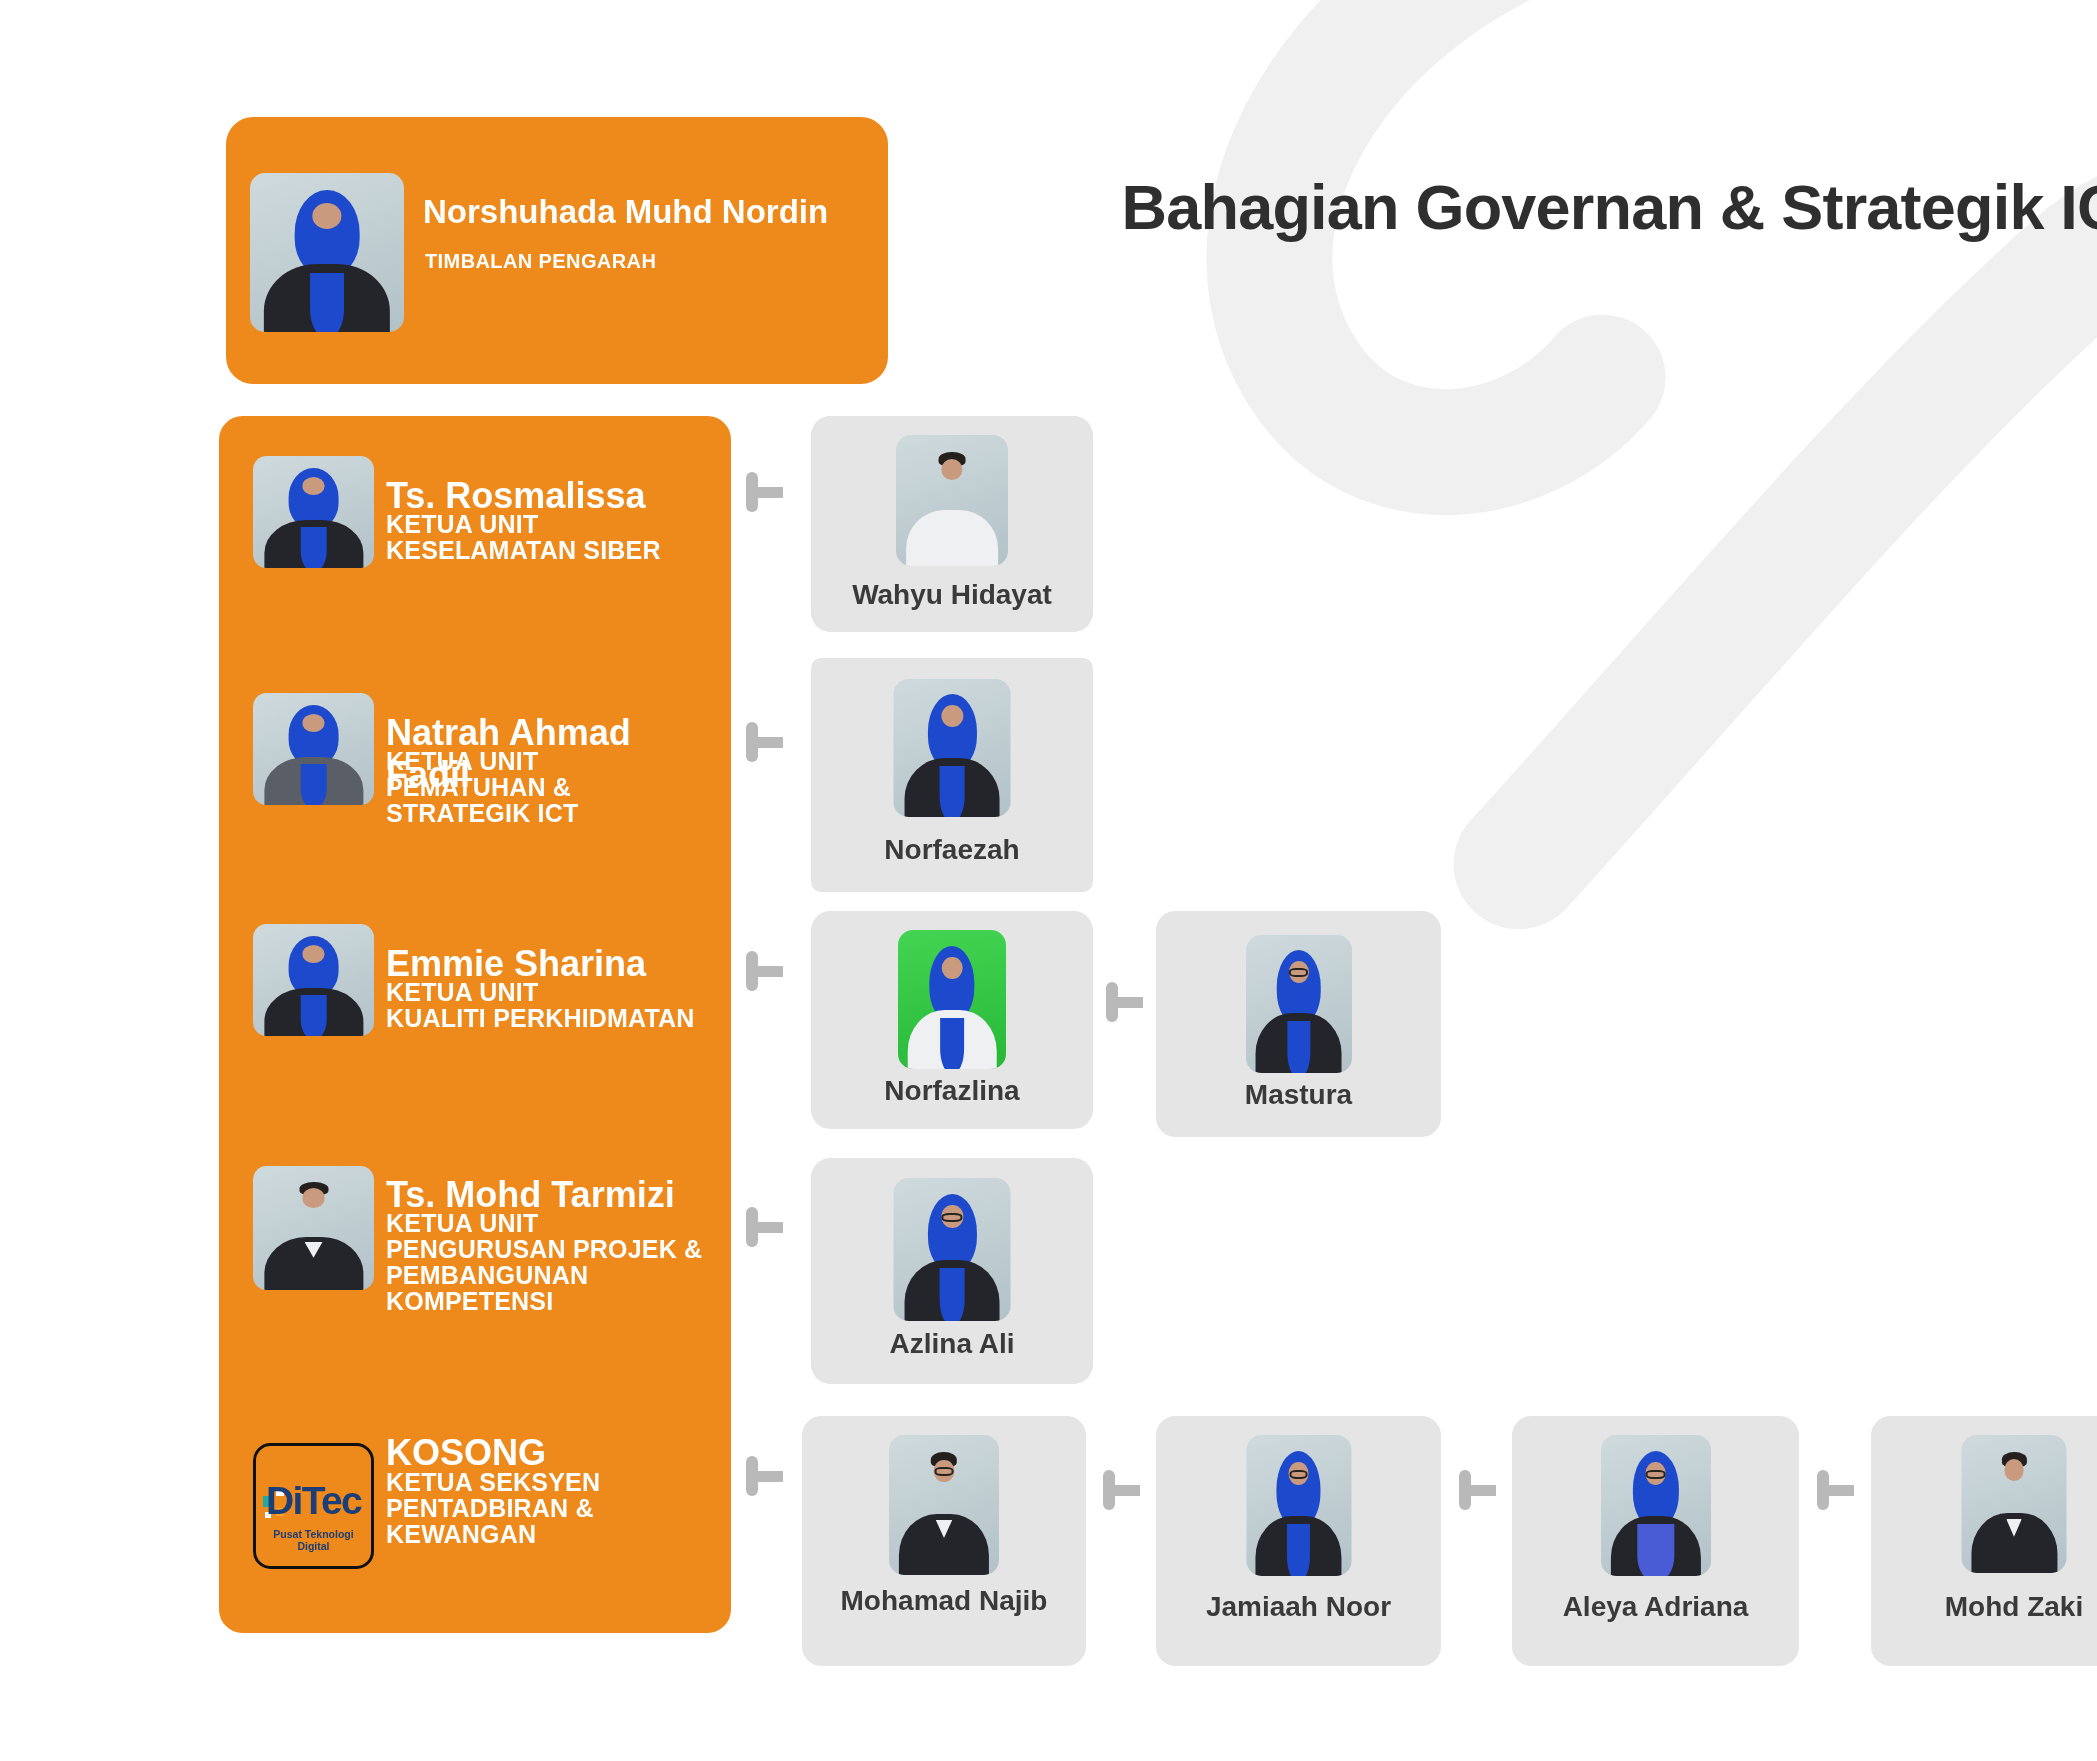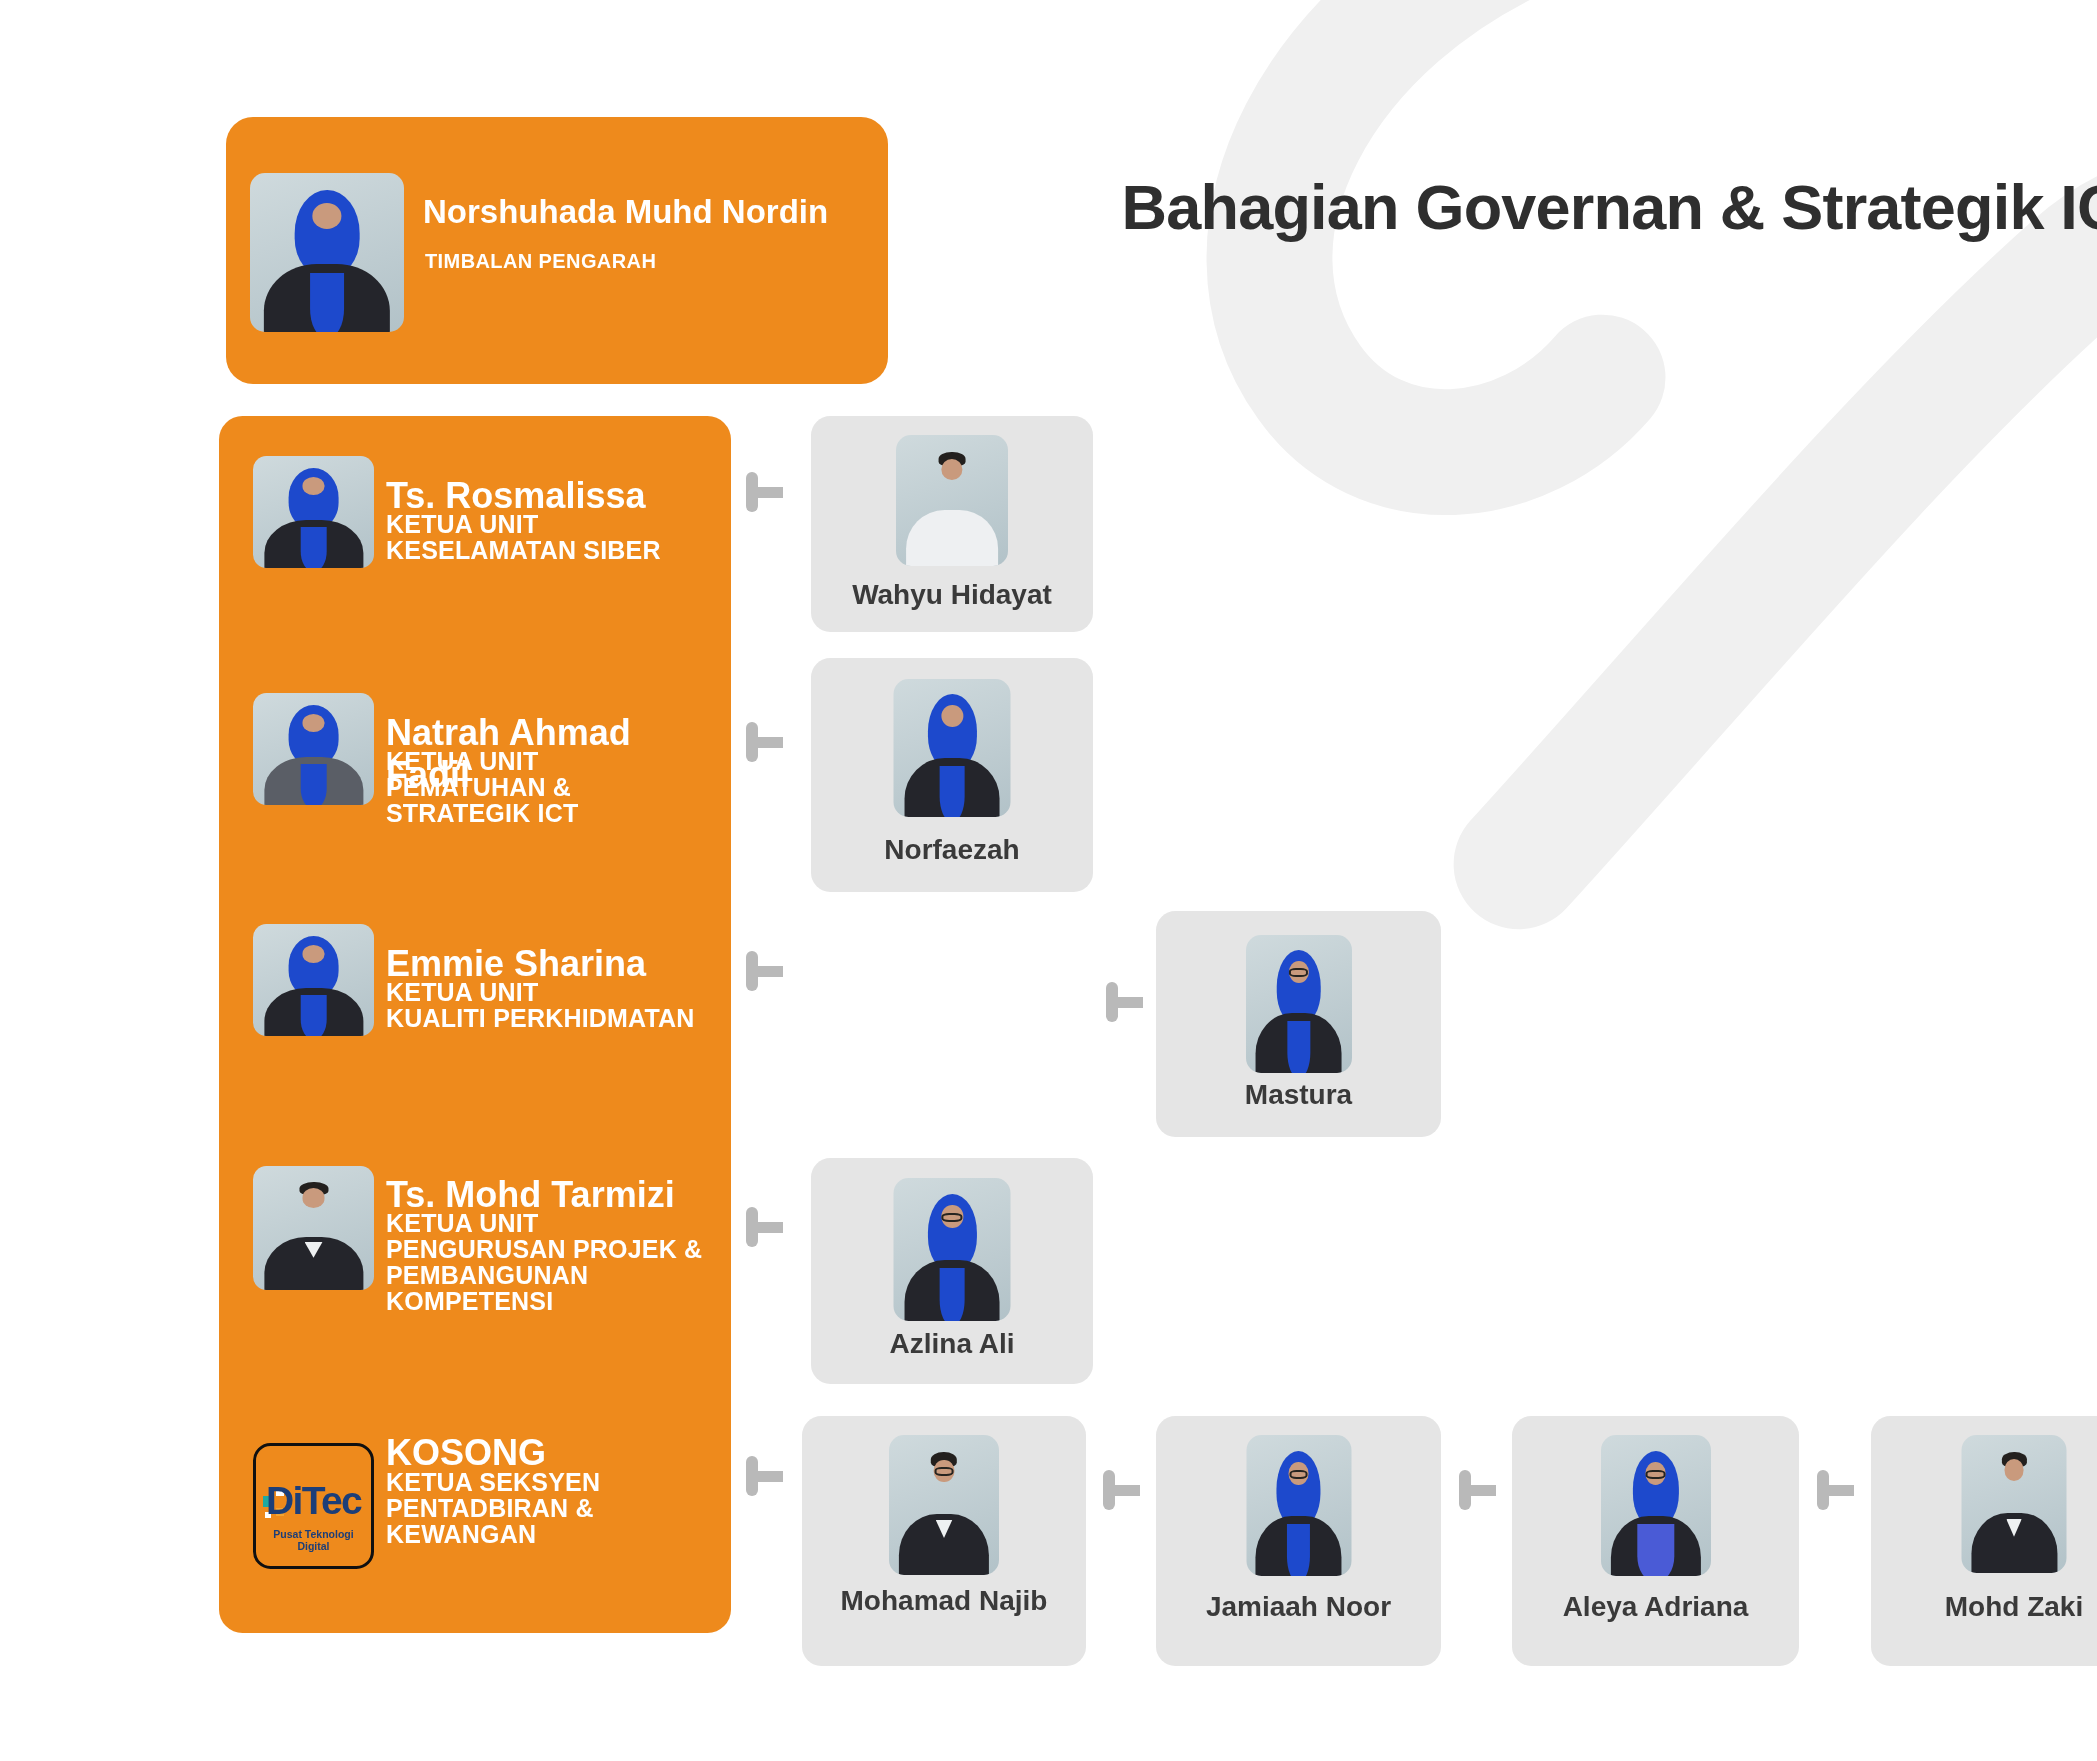--- a/index.html
+++ b/index.html
@@ -188,30 +188,39 @@
 
     <div class="card" style="left:811px;top:416px;width:282px;height:216px;">
       <div class="photo man top-white" style="top:19.3px;width:112px;height:131px;">
         <i class="hair"></i>
           <i class="face"></i>
           <i class="torso"></i>
       </div>
       <div class="c-name" style="top:163px;">Wahyu Hidayat</div>
     </div>
 
-    <div class="card" style="left:811px;top:658px;width:282px;height:234px;">
+    <div class="card" style="left:811px;top:658px;width:282px;height:234px;border-radius:10px;">
       <div class="photo" style="top:21px;width:117px;height:138px;">
         <i class="hijab"></i>
           <i class="face"></i>
           <i class="torso"></i>
           <i class="drape"></i>
       </div>
       <div class="c-name" style="top:176px;">Norfaezah</div>
     </div>
 
+    <div class="card" style="left:811px;top:911px;width:282px;height:218px;">
+      <div class="photo bg-green top-white" style="top:19.3px;width:108px;height:139px;">
+        <i class="hijab"></i>
+          <i class="face"></i>
+          <i class="torso"></i>
+          <i class="drape"></i>
+      </div>
+      <div class="c-name" style="top:164px;">Norfazlina</div>
+    </div>
 
     <div class="card" style="left:1156px;top:911px;width:285px;height:226px;">
       <div class="photo glasses" style="top:23.5px;width:106px;height:138px;">
         <i class="hijab"></i>
           <i class="face"></i>
           <i class="torso"></i>
           <i class="drape"></i>
       </div>
       <div class="c-name" style="top:168px;">Mastura</div>
     </div>

